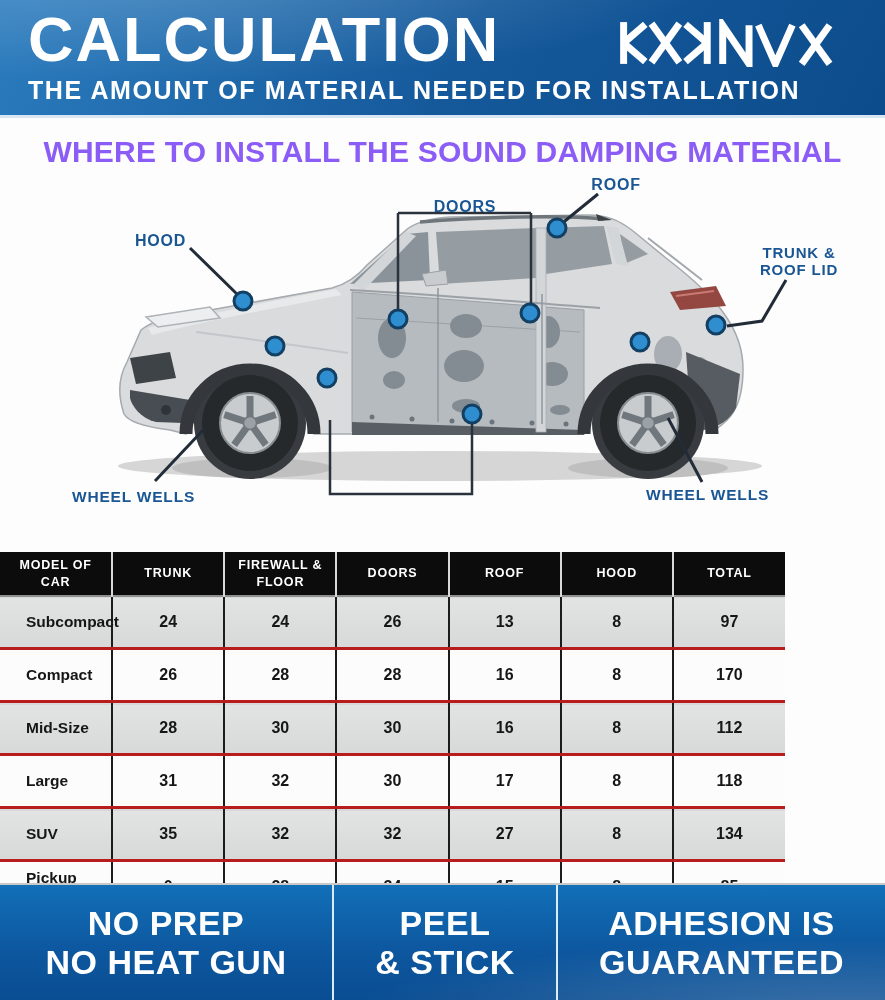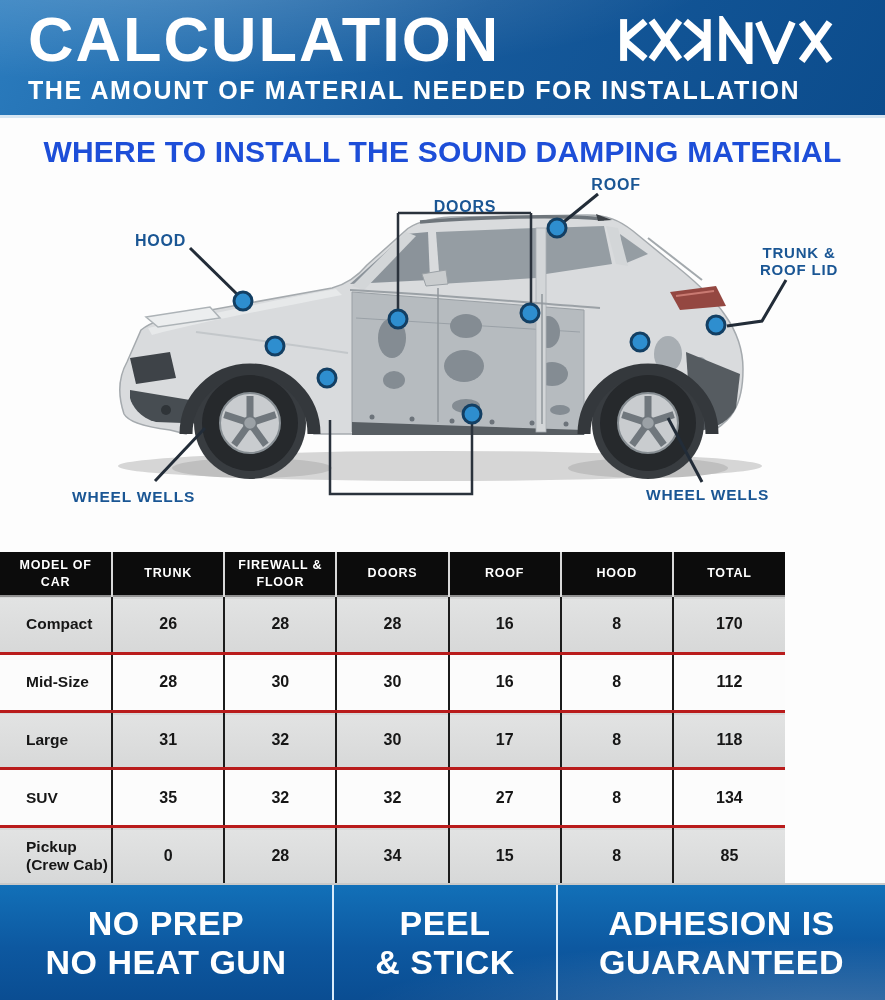--- a/index.html
+++ b/index.html
@@ -8,35 +8,35 @@
     font-family:"Liberation Sans",sans-serif;background:#fdfdfd;
   }
   
   .hero{
     height:115px;box-sizing:content-box;
     background:linear-gradient(118deg,#2b7cbe 0%,#15599b 52%,#0c4c8c 100%);
     border-bottom:3px solid #d7e6f2;position:relative;overflow:hidden;
   }
   .hero:after{content:"";position:absolute;inset:0;
     background:radial-gradient(ellipse at 18% -30%,rgba(255,255,255,.22),transparent 55%);}
-  .hero-row{display:flex;justify-content:space-between;align-items:center;
+  .hero-row{display:flex;justify-content:space-between;align-items:flex-end;
     padding:8px 17px 0 28px;position:relative;z-index:2;}
   .hero-title{
     color:#fff;font-size:63px;font-weight:bold;letter-spacing:2px;margin:0;line-height:1;
     white-space:nowrap;
   }
   .hero-logo{width:272px;height:48px;margin-top:4px;flex:none;}
   .hero-sub{
     position:relative;z-index:2;color:#fff;font-weight:bold;font-size:25px;
     letter-spacing:1.6px;padding:7px 0 0 28px;white-space:nowrap;line-height:1;
   }
   
   .diagram{height:434px;position:relative;background:#fdfdfd;overflow:hidden;}
   .diagram-title{
-    margin:0;padding-top:19px;text-align:center;color:#1d4ed8;font-weight:bold;
+    margin:0;padding-top:19px;text-align:center;color:#8b5cf6;font-weight:bold;
     font-size:30px;letter-spacing:.2px;white-space:nowrap;line-height:1;
   }
   .car-art{position:absolute;left:0;top:0;width:885px;height:434px;}
   .lbl{position:absolute;font-weight:bold;color:#1a5694;letter-spacing:.8px;
     line-height:1.12;white-space:nowrap;z-index:3;}
   .lbl-hood{left:135px;top:114px;font-size:16px;}
   .lbl-doors{left:465px;top:80px;transform:translateX(-50%);font-size:16px;}
   .lbl-roof{left:616px;top:58px;transform:translateX(-50%);font-size:16px;}
   .lbl-trunk{left:799px;top:127px;transform:translateX(-50%);text-align:center;font-size:15px;}
   .lbl-wwl{left:72px;top:370px;font-size:15.5px;}
@@ -248,20 +248,29 @@
           <th>TRUNK</th>
           <th>FIREWALL &amp; FLOOR</th>
           <th>DOORS</th>
           <th>ROOF</th>
           <th>HOOD</th>
           <th>TOTAL</th>
         </tr>
       </thead>
       <tbody>
         <tr>
+          <td class="model">Subcompact</td>
+          <td>24</td>
+          <td>24</td>
+          <td>26</td>
+          <td>13</td>
+          <td>8</td>
+          <td>97</td>
+        </tr>
+        <tr>
           <td class="model">Compact</td>
           <td>26</td>
           <td>28</td>
           <td>28</td>
           <td>16</td>
           <td>8</td>
           <td>170</td>
         </tr>
         <tr>
           <td class="model">Mid-Size</td>

